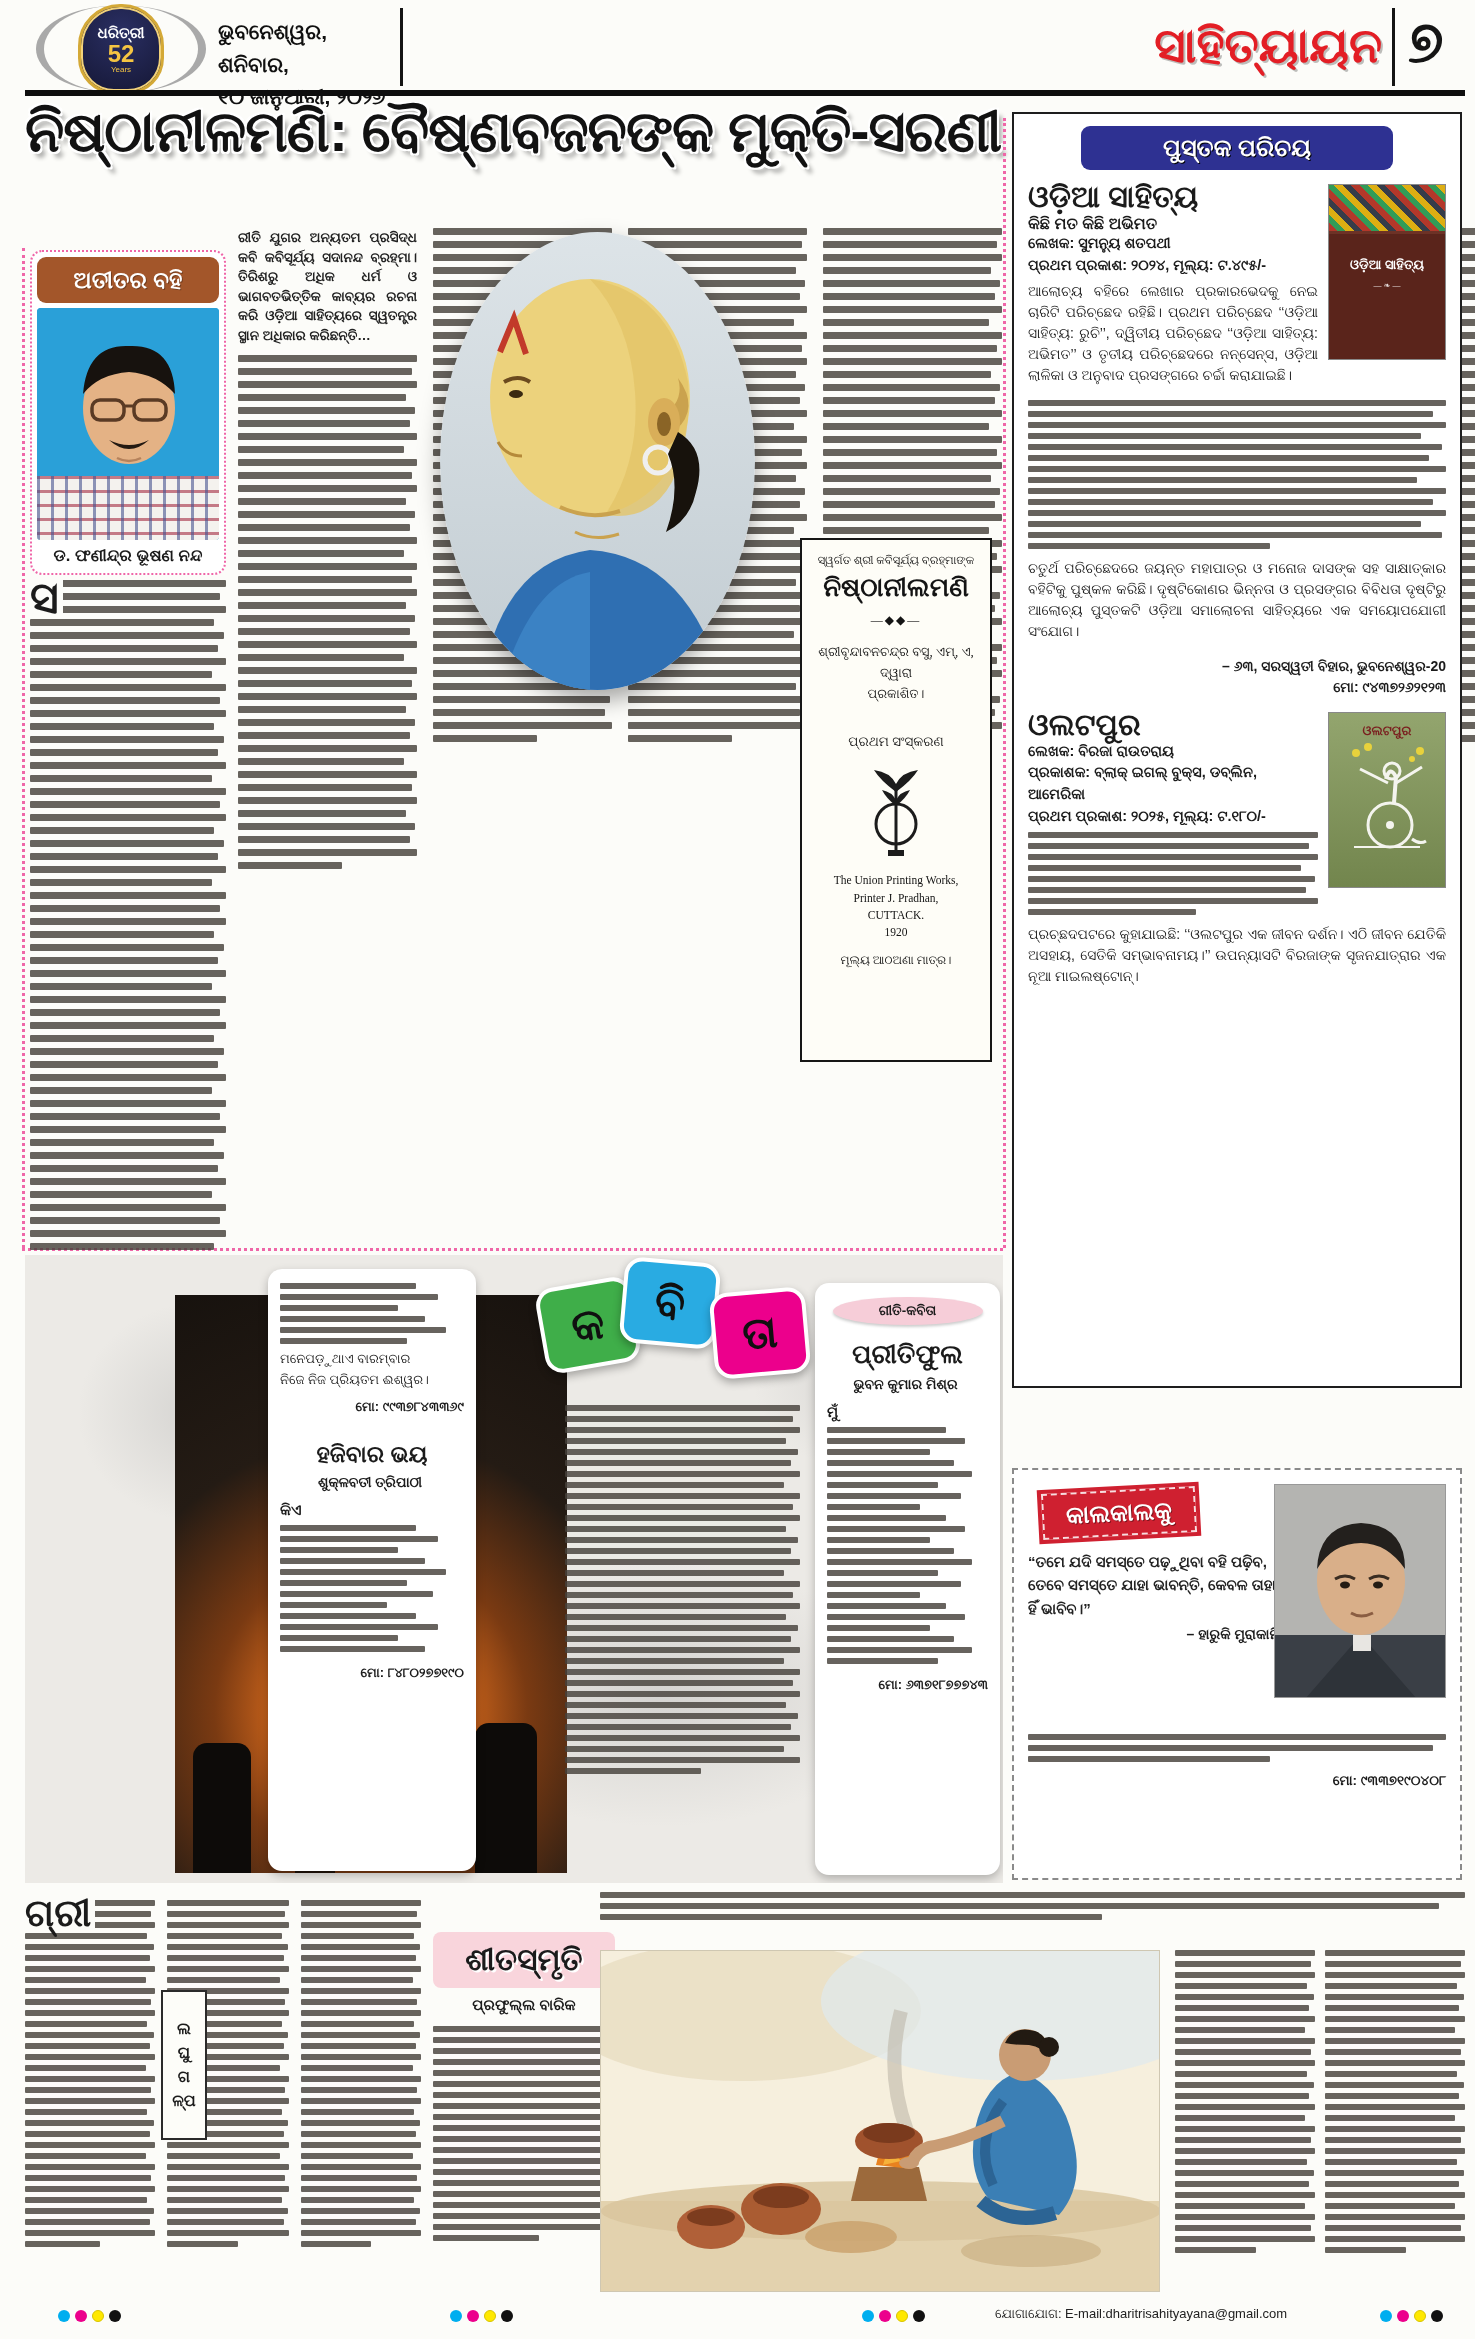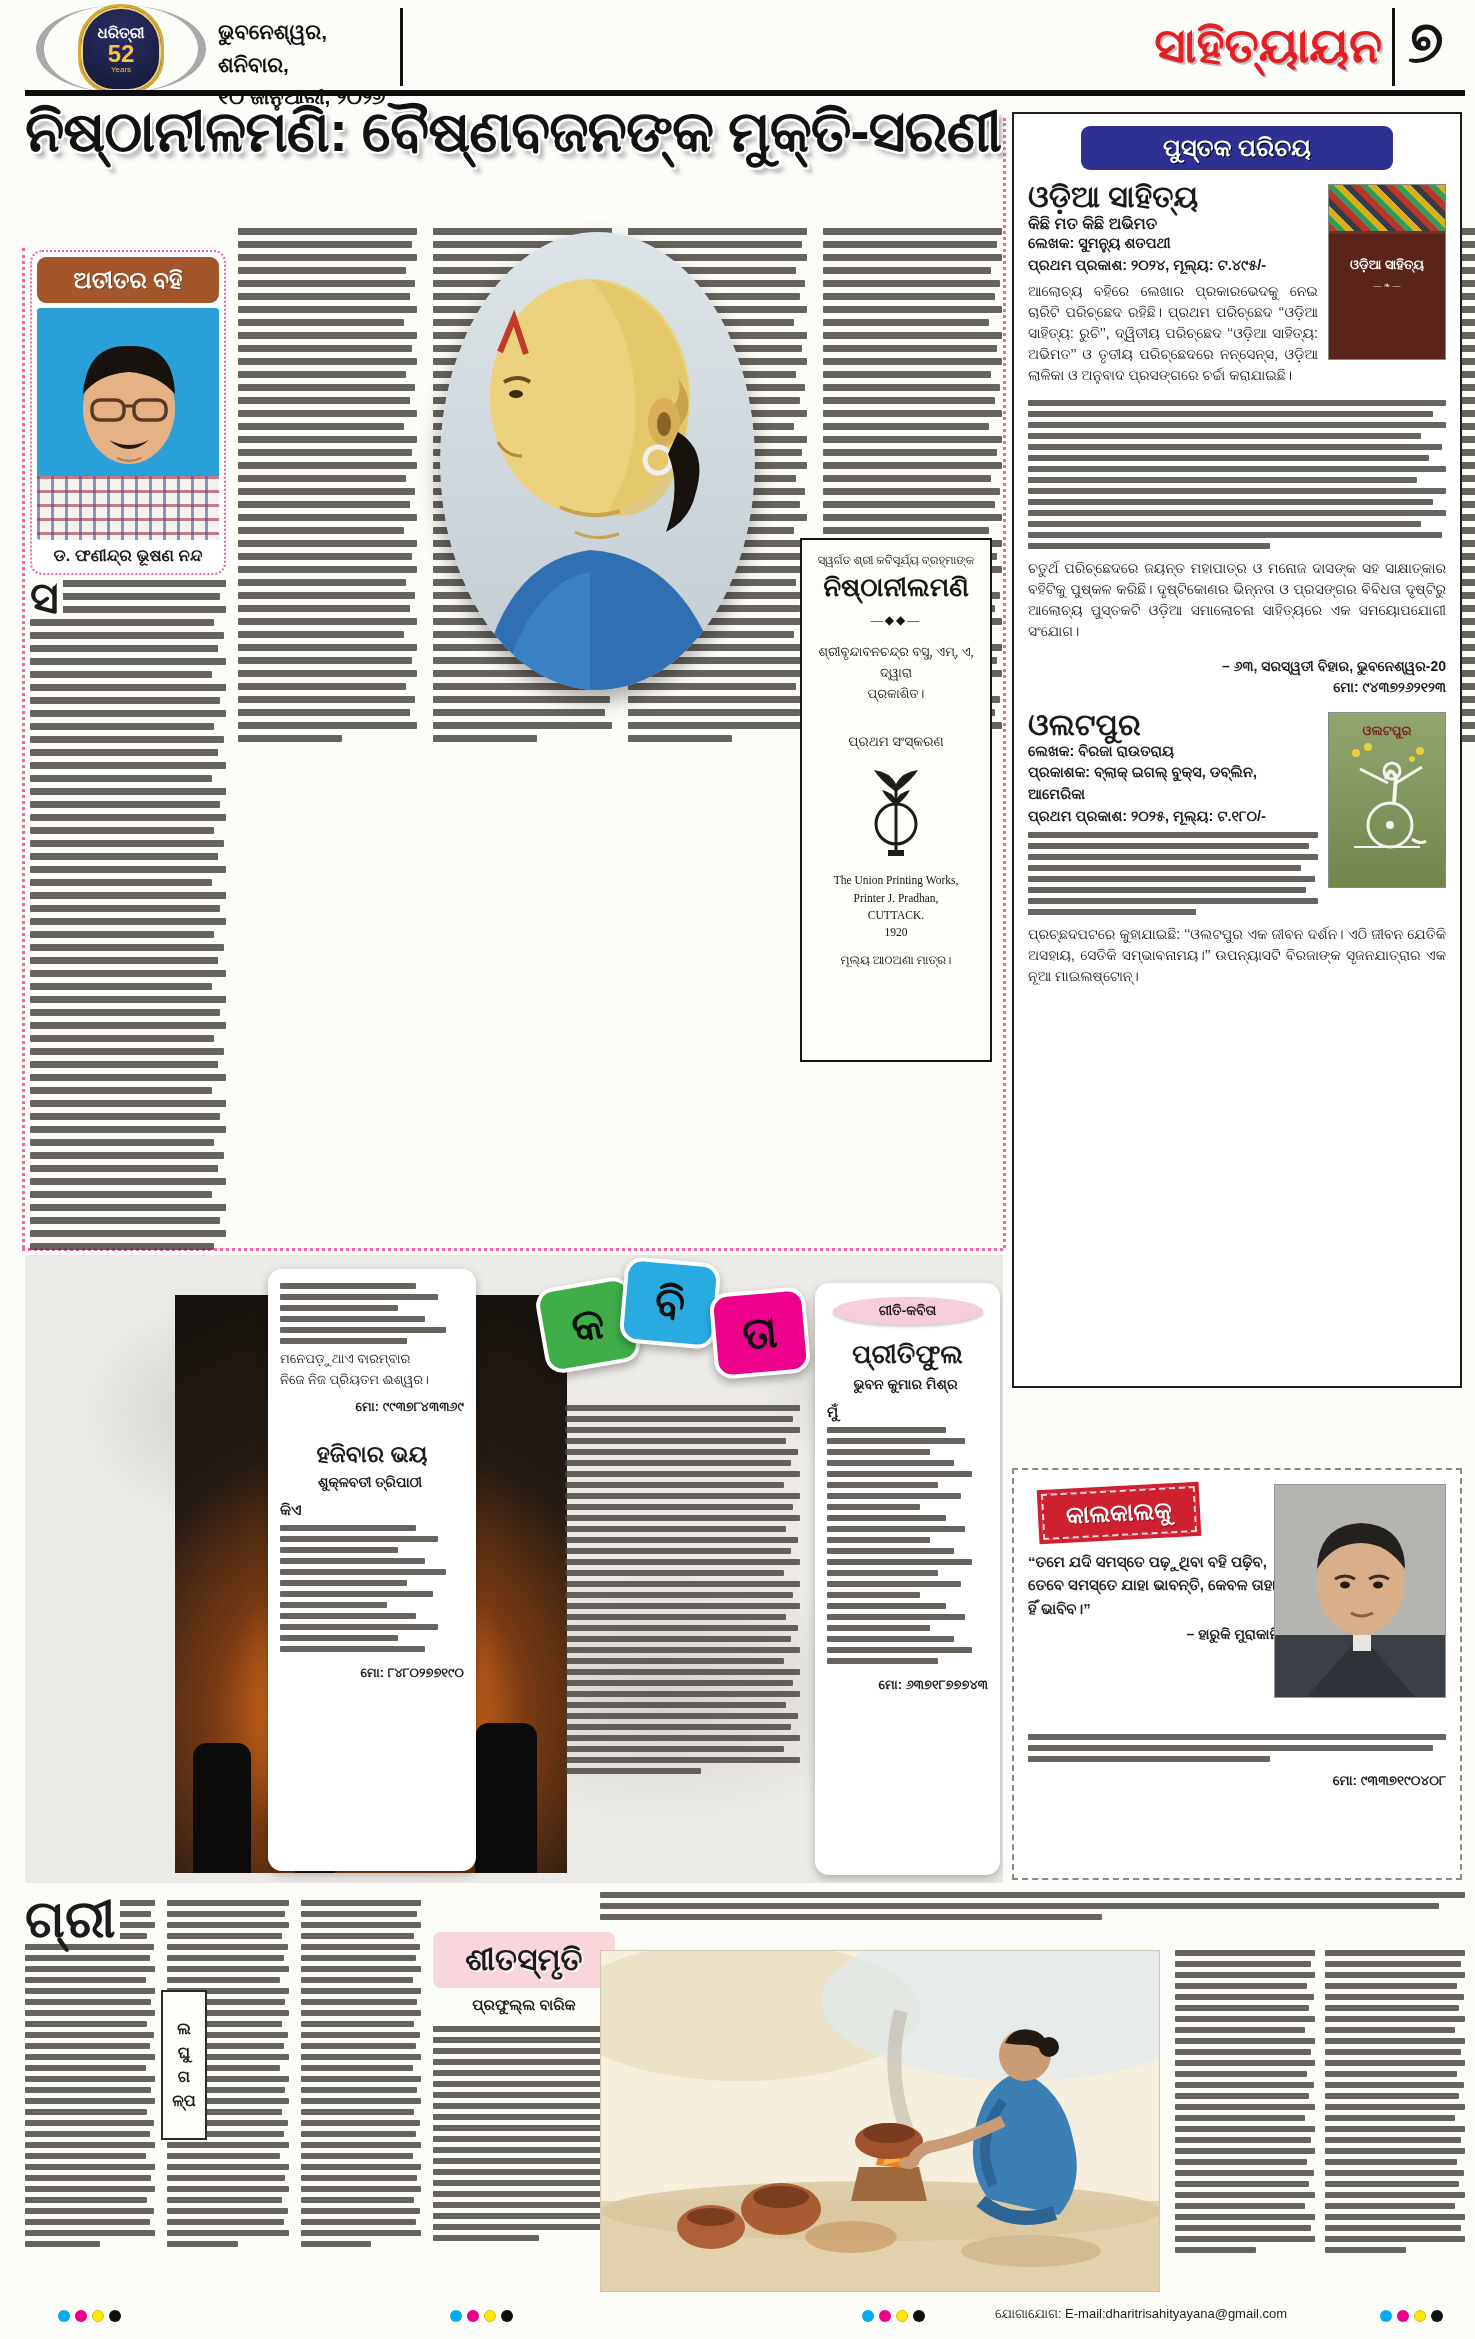--- a/index.html
+++ b/index.html
@@ -222,20 +222,21 @@
         <i style="width: 96%;"></i>
         <i style="width: 100%;"></i>
         <i style="width: 93%;"></i>
         <i style="width: 100%;"></i>
         <i style="width: 58%;"></i>
       </div>
     <div class="abs dropcap" style="left:0;top:-2px;">ସ</div>
   </div>
 
   <div class="abs colwrap" style="left:238px;top:228px;width:764px;height:1017px;">
+    <p class="intro" style="margin:0 0 10px;">ରୀତି ଯୁଗର ଅନ୍ୟତମ ପ୍ରସିଦ୍ଧ କବି କବିସୂର୍ଯ୍ୟ ସଦାନନ୍ଦ ବ୍ରହ୍ମା। ତିରିଶରୁ ଅଧିକ ଧର୍ମ ଓ ଭାଗବତଭିତ୍ତିକ କାବ୍ୟର ରଚନା କରି ଓଡ଼ିଆ ସାହିତ୍ୟରେ ସ୍ୱତନ୍ତ୍ର ସ୍ଥାନ ଅଧିକାର କରିଛନ୍ତି…</p>
     <div class="ft">
         <i style="width: 100%;"></i>
         <i style="width: 97%;"></i>
         <i style="width: 100%;"></i>
         <i style="width: 94%;"></i>
         <i style="width: 99%;"></i>
         <i style="width: 96%;"></i>
         <i style="width: 100%;"></i>
         <i style="width: 93%;"></i>
         <i style="width: 100%;"></i>
@@ -838,21 +839,21 @@
           <i style="width: 93%;"></i>
           <i style="width: 100%;"></i>
           <i style="width: 97%;"></i>
           <i style="width: 100%;"></i>
           <i style="width: 94%;"></i>
           <i style="width: 99%;"></i>
           <i style="width: 96%;"></i>
           <i style="width: 100%;"></i>
           <i style="width: 58%;"></i>
         </div>
-      <div class="abs dropcap" style="left:0;top:-4px;font-size:52px;">ଗ୍ରୀ</div>
+      <div class="abs dropcap" style="left:0;top:-4px;font-size:38px;">ଗ୍ରୀ</div>
     </div>
     <div class="abs" style="left:142px;top:8px;width:122px;height:392px;">
       <div class="ft small">
           <i style="width: 100%;"></i>
           <i style="width: 97%;"></i>
           <i style="width: 100%;"></i>
           <i style="width: 94%;"></i>
           <i style="width: 99%;"></i>
           <i style="width: 96%;"></i>
           <i style="width: 100%;"></i>

